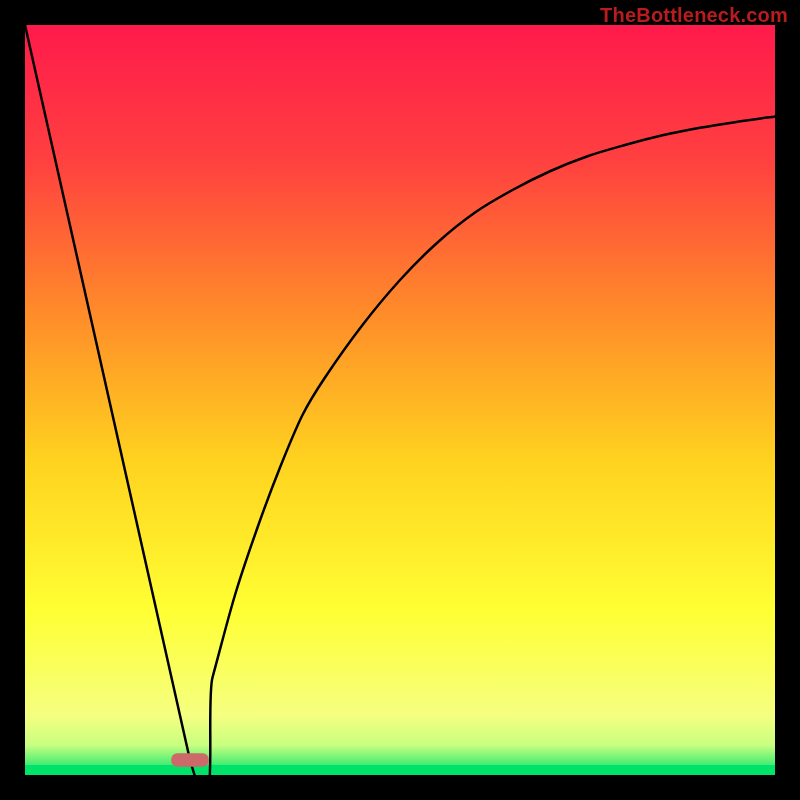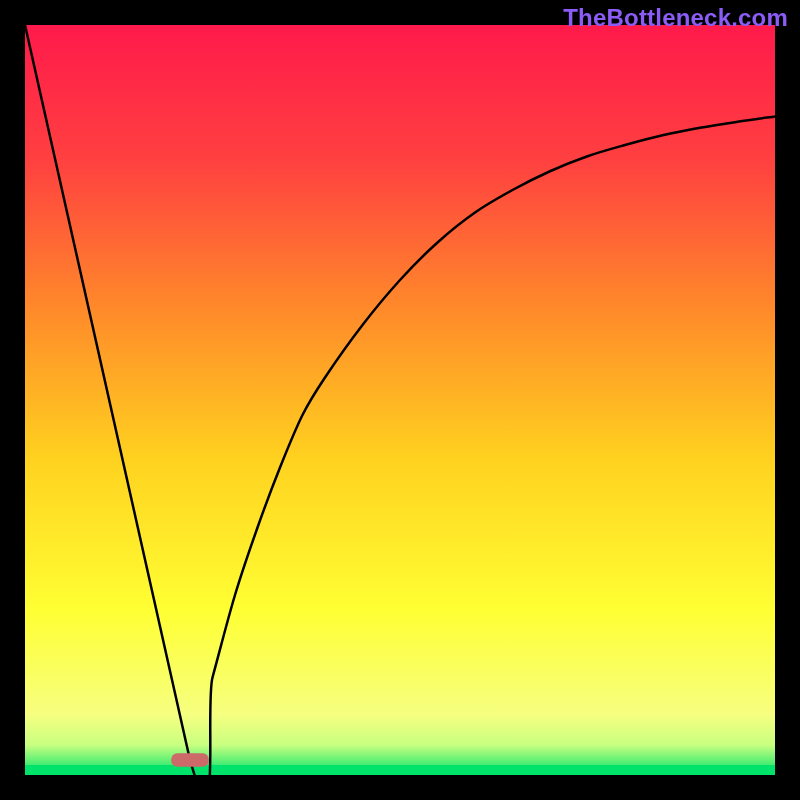--- a/index.html
+++ b/index.html
@@ -14,23 +14,23 @@
   #frame {
     position: relative;
     width: 800px;
     height: 800px;
     box-sizing: border-box;
   }
   #watermark {
     position: absolute;
     top: 4px;
     right: 12px;
-    font-size: 24px;
+    font-size: 20px;
     font-weight: 600;
-    color: #8b5cf6;
+    color: #b91c1c;
     letter-spacing: 0.2px;
     font-family: Arial, Helvetica, sans-serif;
   }
   svg { display: block; }
 </style>
 </head>
 <body>
 
 <div id="frame">
   <svg id="chart-svg" width="800" height="800" viewBox="0 0 800 800" preserveAspectRatio="none">

